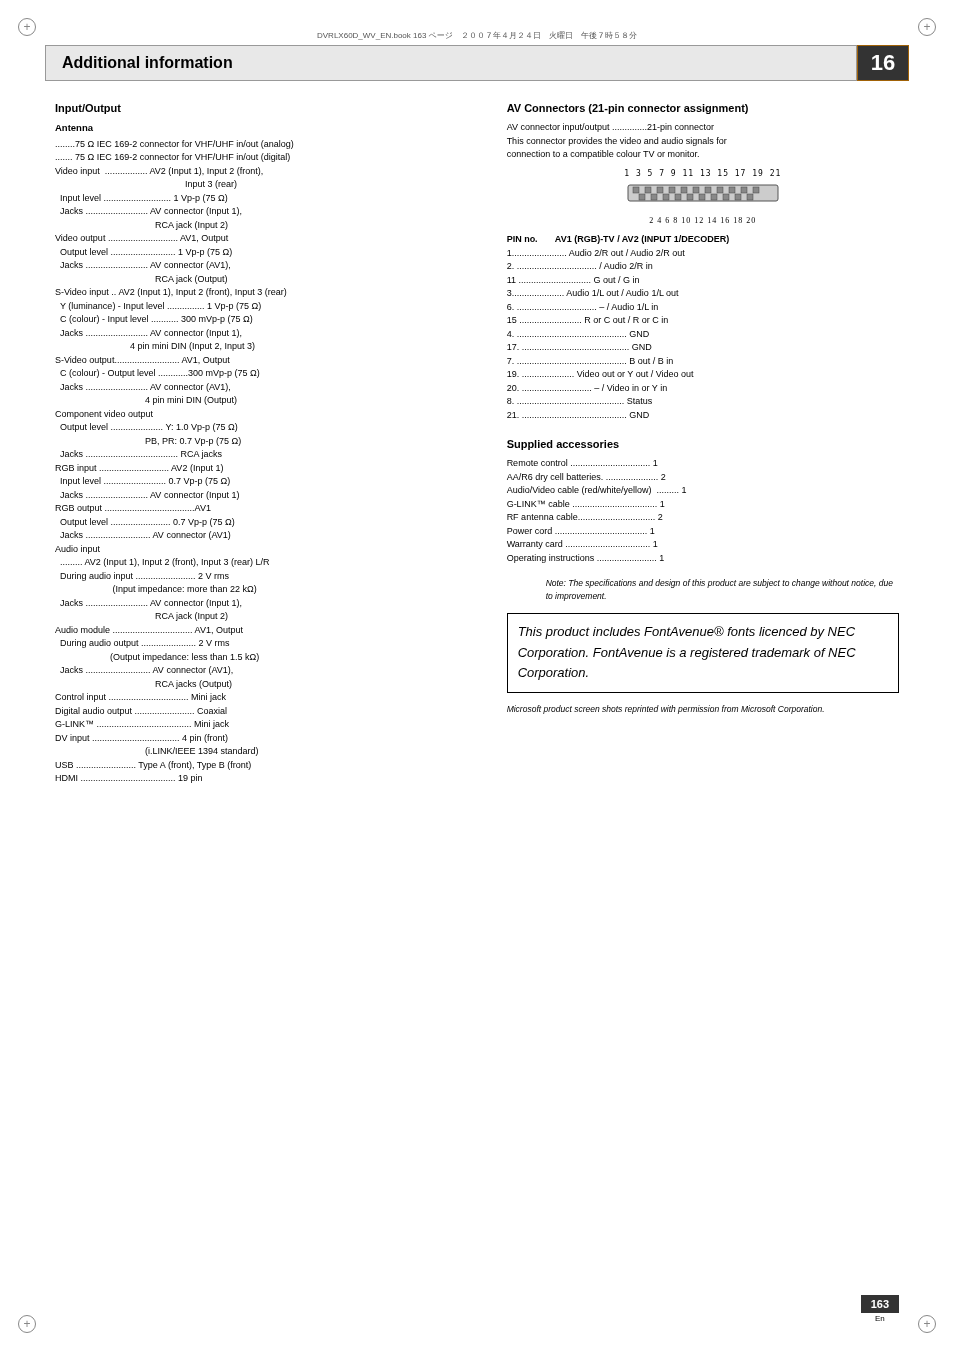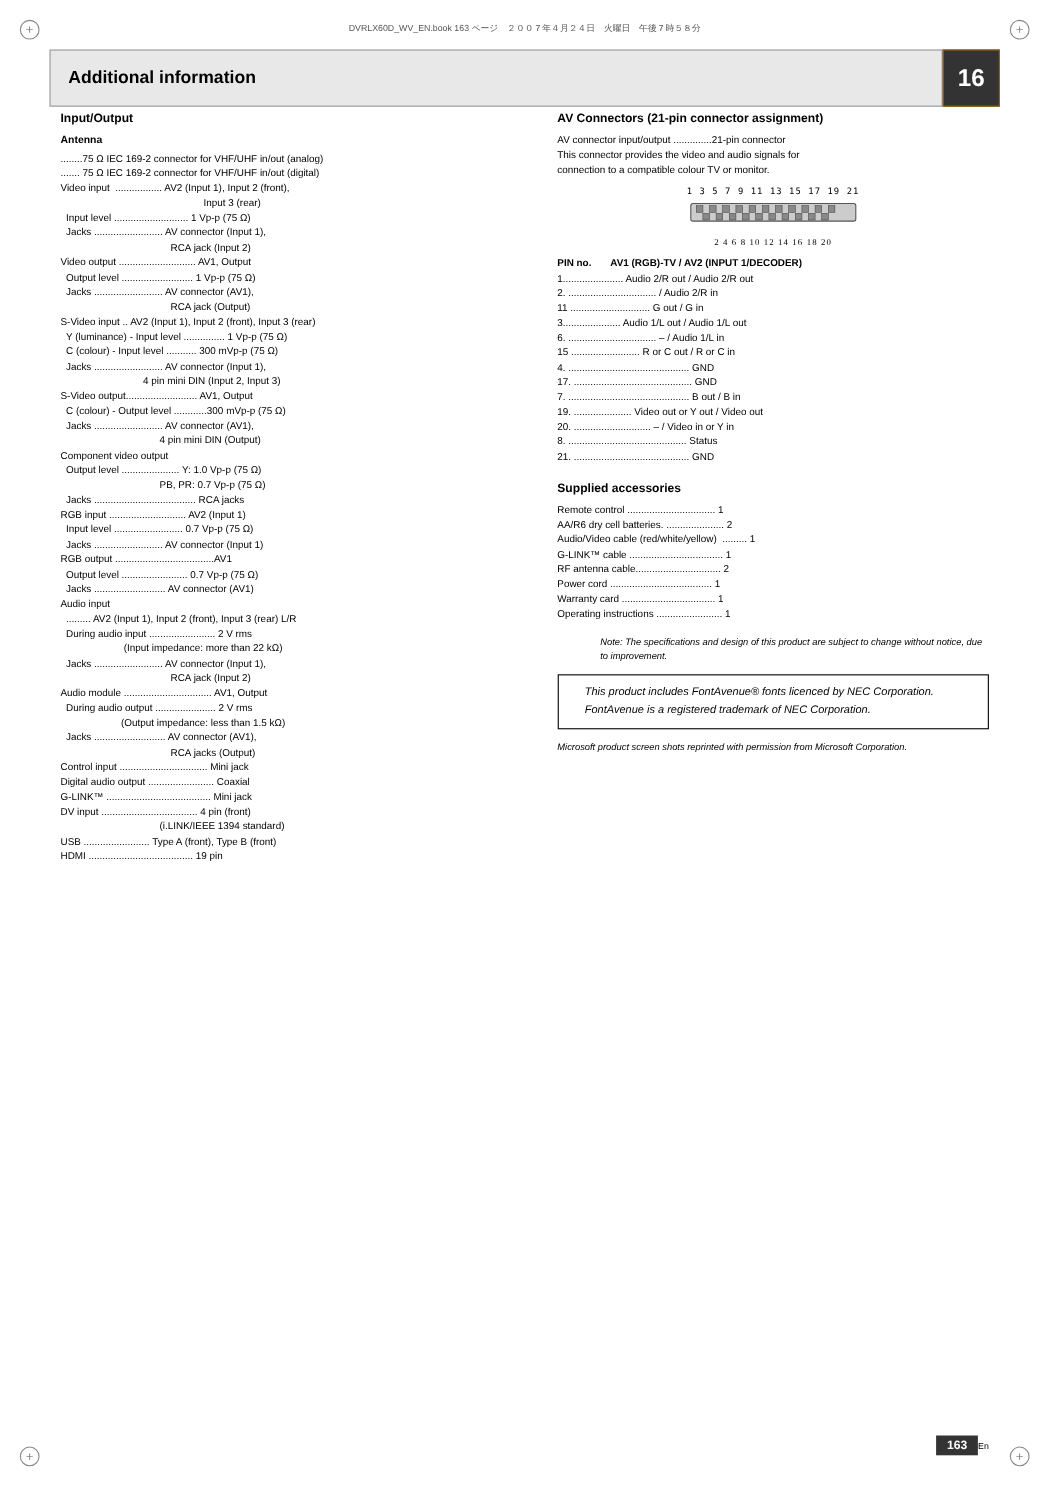--- a/index.html
+++ b/index.html
@@ -34,21 +34,21 @@
     .reg-tr { top: 18px; right: 18px; }
     .reg-bl { bottom: 18px; left: 18px; }
     .reg-br { bottom: 18px; right: 18px; }
 
     
     .top-bar {
       position: absolute;
       top: 45px;
       left: 45px;
       right: 45px;
-      height: 52px;
+      height: 36px;
       display: flex;
       align-items: stretch;
     }
 
     .header-title-box {
       flex: 1;
       background: #e8e8e8;
       border: 1px solid #999;
       display: flex;
       align-items: center;
@@ -65,21 +65,21 @@
       display: flex;
       align-items: center;
       justify-content: center;
       font-size: 22px;
       font-weight: bold;
     }
 
     
     .file-info-bar {
       position: absolute;
-      top: 20px;
+      top: 30px;
       left: 60px;
       right: 60px;
       font-size: 8px;
       color: #555;
       text-align: center;
       border-bottom: none;
     }
 
     
     .content-area {
@@ -137,22 +137,22 @@
       margin-top: 12px;
       font-size: 8.5px;
       line-height: 1.5;
       font-style: italic;
       margin-left: 39px;
     }
 
     .notice-box {
       margin-top: 10px;
       border: 1px solid #000;
-      padding: 8px 24px;
-      font-size: 10px;
+      padding: 8px 10px;
+      font-size: 13px;
       line-height: 1.6;
       font-style: italic;
     }
 
     .microsoft-note {
       margin-top: 10px;
       font-size: 8.5px;
       line-height: 1.5;
       font-style: italic;
     }
@@ -311,20 +311,20 @@
 
     <div class="notice-box">
       <span>This product includes FontAvenue® fonts licenced by NEC Corporation. FontAvenue is a registered trademark of NEC Corporation.</span>
     </div>
 
     <div class="microsoft-note">Microsoft product screen shots reprinted with permission from Microsoft Corporation.</div>
 
   </div>
 </div>
 
-<div style="position:absolute;bottom:28px;right:55px;display:flex;flex-direction:row;align-items:center;">
+<div style="position:absolute;bottom:28px;right:55px;display:flex;flex-direction:column;align-items:center;">
   <div style="background:#333;color:#fff;font-size:11px;font-weight:bold;padding:3px 10px;">
     <span>163</span>
   </div>
   <div style="font-size:8px;color:#000;margin-top:1px;">
     <span>En</span>
   </div>
 </div>
 
 </body></html>

